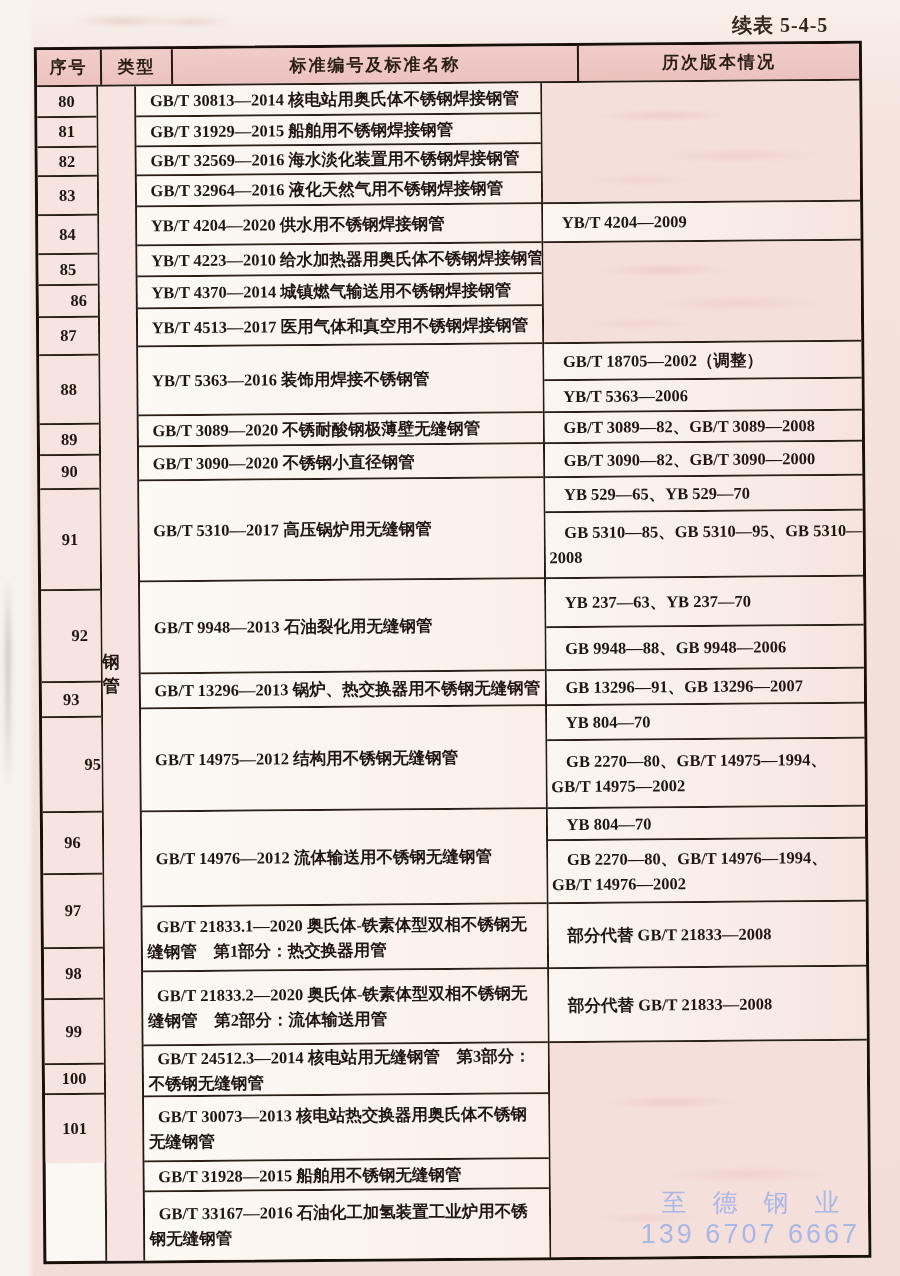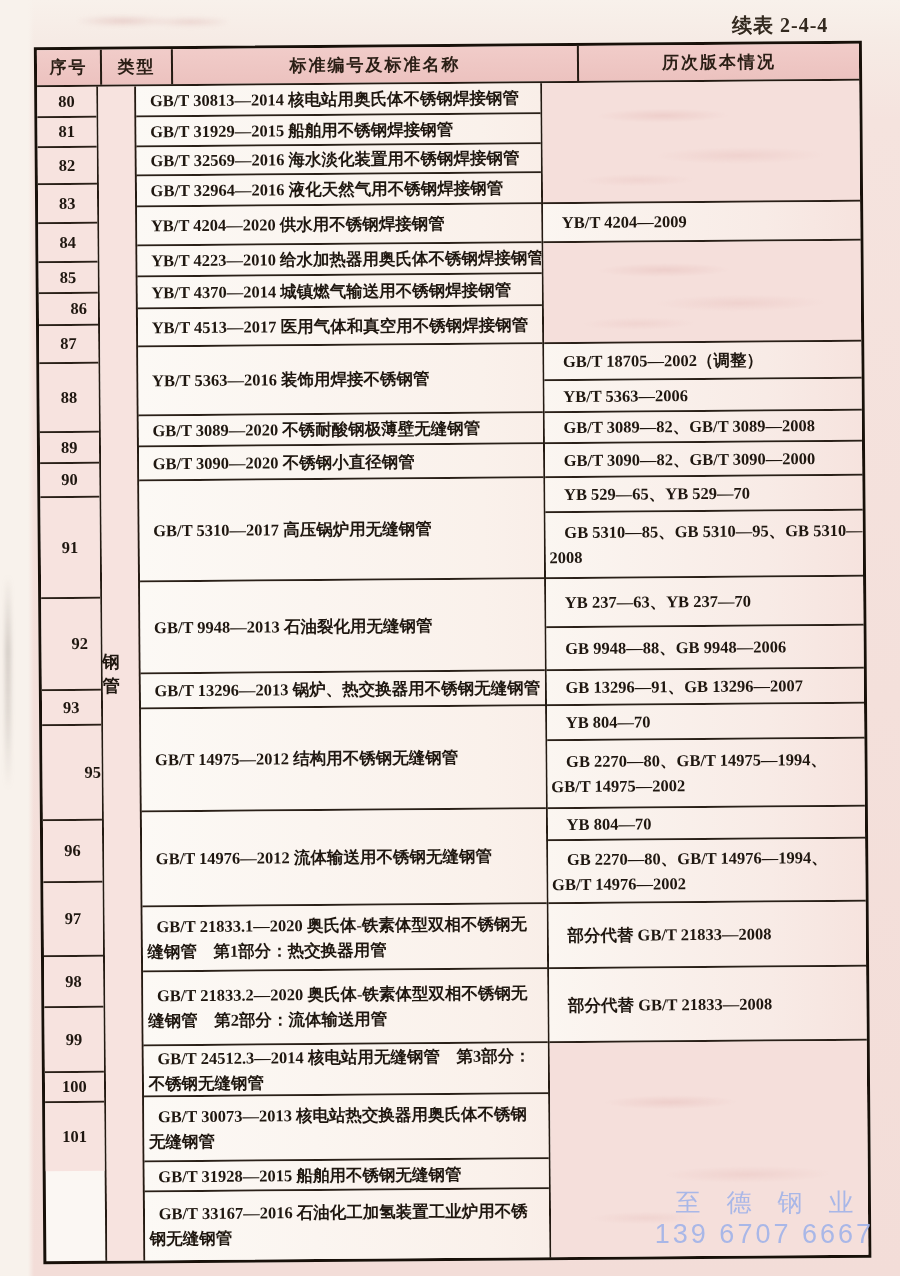--- a/index.html
+++ b/index.html
@@ -74,54 +74,54 @@
   .hist-cell .ln{line-height:25px;padding-left:19px;white-space:nowrap;}
   .hist-cell .ln.wrap{padding-left:4px;}
   .hist-cell.ghost{
     background:
       radial-gradient(95px 10px at 38% 28%,rgba(221,168,165,.3),transparent 70%),
       radial-gradient(120px 12px at 62% 62%,rgba(221,168,165,.24),transparent 70%),
       radial-gradient(80px 9px at 30% 82%,rgba(221,168,165,.2),transparent 70%),
       #f5dfdb;
   }
   .watermark{
-    position:absolute;right:26px;top:1188px;text-align:center;
+    position:absolute;right:40px;top:1188px;text-align:center;
     color:#a3b4e9;opacity:.92;pointer-events:none;
   }
   .watermark .wl1{
     font-size:25px;letter-spacing:26px;margin-right:-26px;line-height:30px;
     font-weight:400;
   }
   .watermark .wl2{
     font-family:"Liberation Sans","DejaVu Sans",sans-serif;
     font-size:27px;letter-spacing:3px;line-height:32px;font-weight:400;
   }
 </style>
 </head>
 <body>
 
 <div class="page">
   <div class="smudge a"></div>
   <div class="smudge b"></div>
 
-  <div class="title">续表 2-4-4</div>
+  <div class="title">续表 5-4-5</div>
 
   <div class="table-wrap">
     <div class="table">
       <div class="hrow">
         <div class="hcell c1">序号</div>
         <div class="hcell c2">类型</div>
         <div class="hcell c3">标准编号及标准名称</div>
         <div class="hcell c4 lastcol">历次版本情况</div>
       </div>
       <div class="tbody">
         <div class="col bordered c1">
             <div class="cell no-cell" style="height: 31px;">80</div>
             <div class="cell no-cell" style="height: 30px;">81</div>
-            <div class="cell no-cell" style="height: 37px;">82</div>
+            <div class="cell no-cell" style="height: 29px;">82</div>
             <div class="cell no-cell" style="height: 39px;">83</div>
             <div class="cell no-cell" style="height: 39px;">84</div>
             <div class="cell no-cell" style="height: 31px;">85</div>
             <div class="cell no-cell" style="height: 32px; padding-left: 21px;">86</div>
             <div class="cell no-cell" style="height: 38px;">87</div>
             <div class="cell no-cell" style="height: 69px;">88</div>
             <div class="cell no-cell" style="height: 31px;">89</div>
             <div class="cell no-cell" style="height: 34px;">90</div>
             <div class="cell no-cell" style="height: 101px;">91</div>
             <div class="cell no-cell" style="height: 92px; padding-left: 18px;">92</div>

